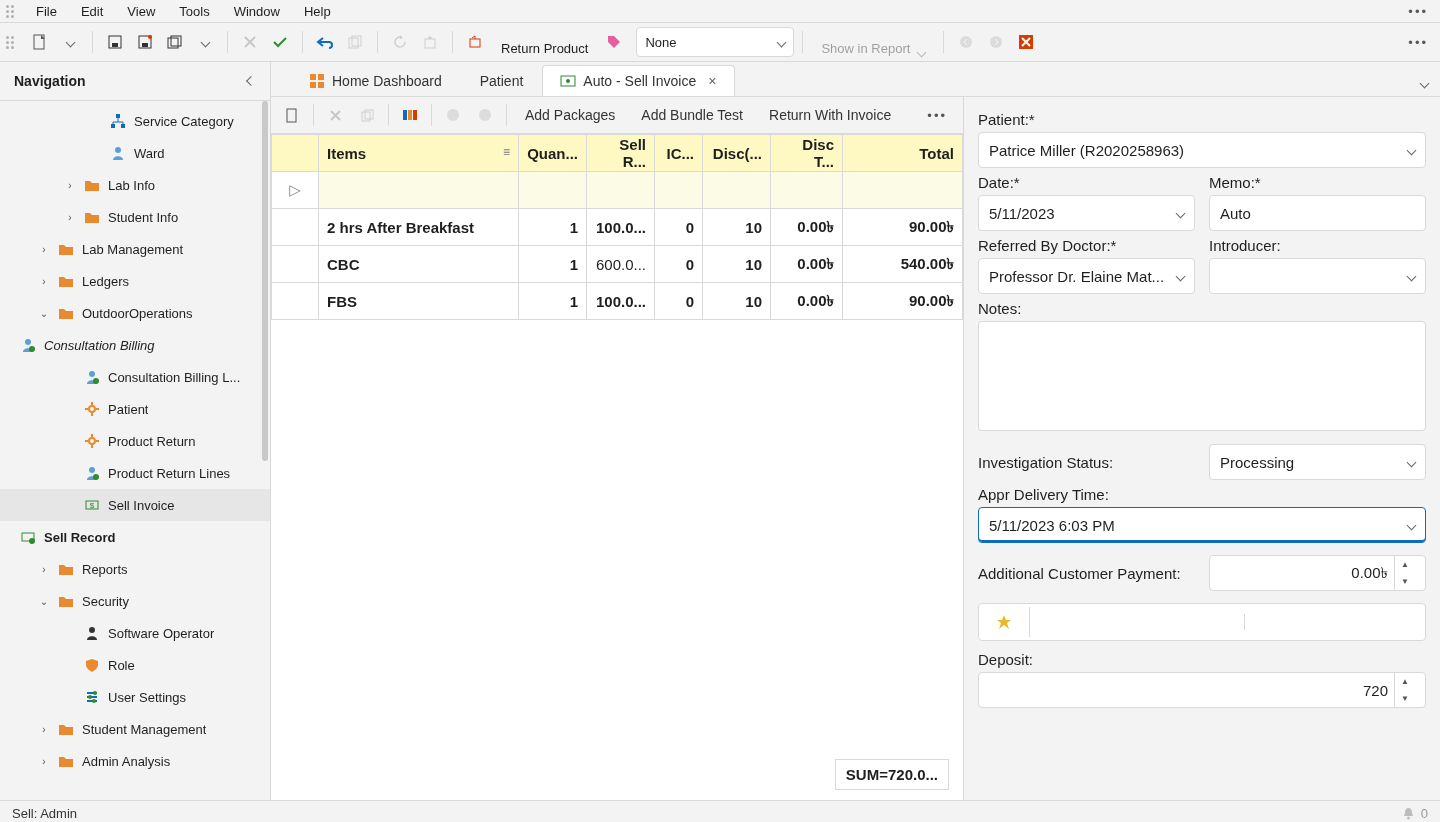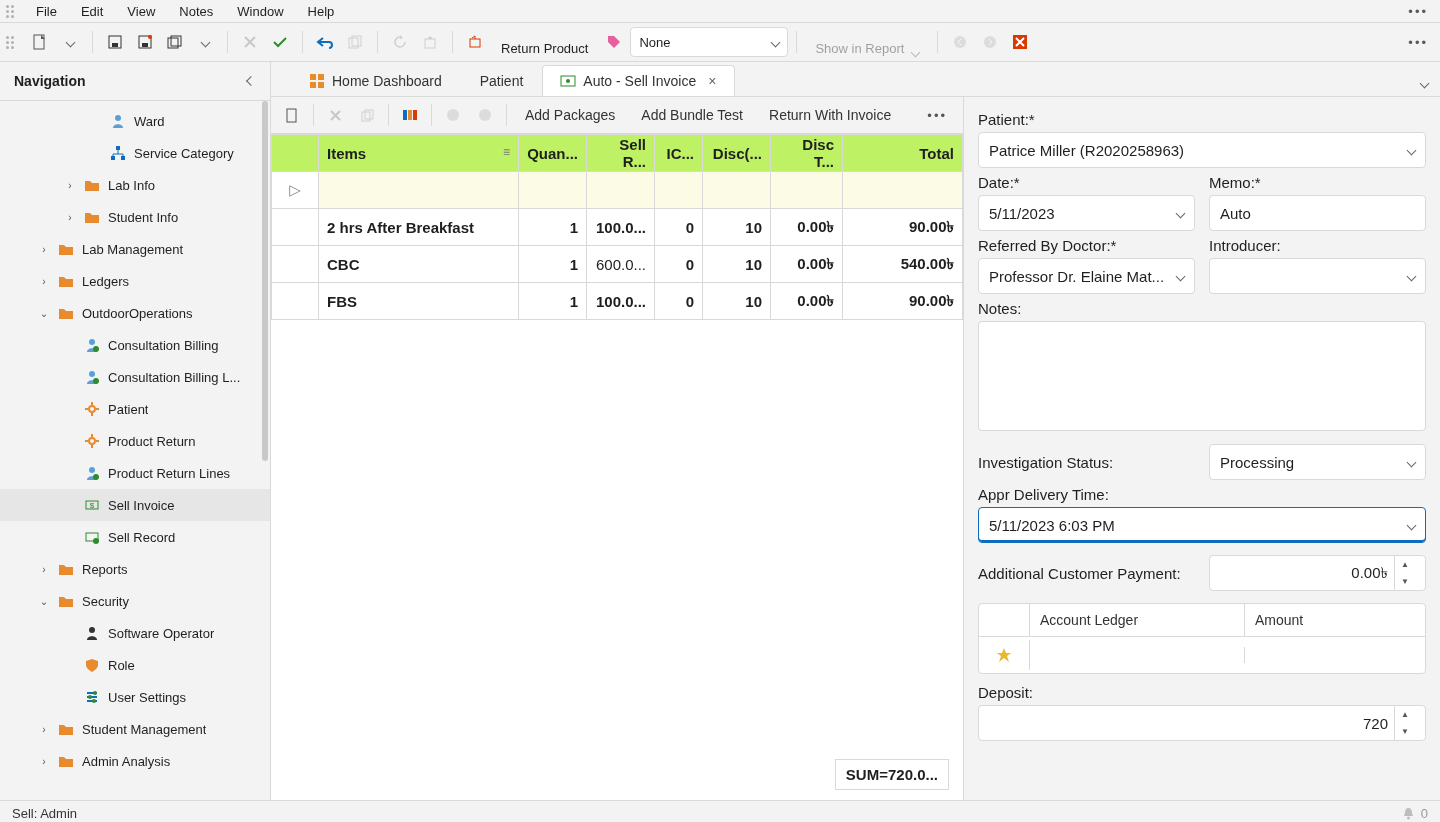--- a/index.html
+++ b/index.html
@@ -33,21 +33,21 @@
     width:28px;height:28px;display:flex;align-items:center;justify-content:center;
     border-radius:2px;
   }
   .tb-btn.text{width:auto;padding:0 10px;align-items:flex-end;}
   .tb-sep{width:1px;height:22px;background:var(--border);margin:0 6px;}
   .tb-btn svg{display:block;}
   .tb-btn.disabled{opacity:.4;}
   .select-none{
     height:28px; width:140px; background:#fff; border:1px solid var(--border);
     border-radius:4px; display:flex; align-items:center; padding:0 8px;
-    justify-content:space-between; 
+    justify-content:space-between; margin-left:6px;
   }
   .chev{border:solid #666;border-width:0 1.5px 1.5px 0;display:inline-block;padding:3px;transform:rotate(45deg);}
 
   
   .body{display:flex;height:calc(822px - 22px - 38px - 24px);}
   .nav-panel{width:270px;flex:none;border-right:1px solid var(--border);display:flex;flex-direction:column;}
   .nav-header{
     height:38px;border-bottom:1px solid var(--border);display:flex;align-items:center;
     padding:0 14px;font-weight:600;font-size:14px;justify-content:space-between;
   }
@@ -87,21 +87,21 @@
   .grid-toolbar a{padding:0 12px;color:#333;font-size:14px;}
   .grid-toolbar .gt-btn{width:30px;height:30px;display:flex;align-items:center;justify-content:center;}
   .grid-toolbar .sep{width:1px;height:22px;background:var(--border);margin:0 4px;}
   .grid-toolbar .more{margin-left:auto;padding:0 10px;letter-spacing:2px;color:#555;}
 
   .grid{flex:1;overflow:auto;background:#fff;}
   table.data{width:100%;border-collapse:collapse;}
   table.data th, table.data td{
     border:1px solid var(--border);padding:0 8px;height:36px;font-size:15px;text-align:left;
   }
-  table.data th{background:#bef264;font-weight:600;}
+  table.data th{background:#fef9c3;font-weight:600;}
   table.data td.num, table.data th.num{text-align:right;}
   .row-indicator{width:30px;background:#fff;}
   .new-row td{background:#fbfbe6;}
   .sort-glyph{float:right;color:#777;font-size:12px;}
   .grid-footer{
     position:absolute;right:14px;bottom:10px;background:#fff;border:1px solid var(--border);
     padding:6px 10px;font-weight:600;font-size:15px;
   }
 
   
@@ -152,21 +152,21 @@
       <i></i>
       <i></i>
       <i></i>
       <i></i>
       <i></i>
       <i></i>
     </span>
   <div class="menu-item">File</div>
   <div class="menu-item">Edit</div>
   <div class="menu-item">View</div>
-  <div class="menu-item">Notes</div>
+  <div class="menu-item">Tools</div>
   <div class="menu-item">Window</div>
   <div class="menu-item">Help</div>
   <div class="spacer"></div>
   <div class="more-btn">•••</div>
 </div>
 
 <div class="toolbar">
   <span class="drag-dots">
       <i></i>
       <i></i>
@@ -299,38 +299,38 @@
     <div class="nav-header">
       <span>Navigation</span>
       <span style="transform:rotate(90deg)"><span class="chev"></span></span>
     </div>
     <div class="nav-tree" id="nav-tree">
       <div class="scrollbar-stub"></div>
     <div class="tree-item" style="padding-left: 90px;">
           <span class="expander"></span>
           <span class="ico">
             <svg width="14" height="14">
-              <circle cx="7" cy="4" r="3" fill="#5aa0d8"></circle>
-              <path d="M2 14 C2 9 12 9 12 14 Z" fill="#5aa0d8"></path>
-            </svg>
-          </span>
-          <span class="label">Ward</span>
-        </div>
-        <div class="tree-item" style="padding-left: 90px;">
-          <span class="expander"></span>
-          <span class="ico">
-            <svg width="14" height="14">
               <rect x="5" y="0" width="4" height="4" fill="#0f6cbd"></rect>
               <rect x="0" y="10" width="4" height="4" fill="#0f6cbd"></rect>
               <rect x="10" y="10" width="4" height="4" fill="#0f6cbd"></rect>
               <path d="M7 4 V8 M7 8 H2 V10 M7 8 H12 V10" stroke="#0f6cbd" fill="none"></path>
             </svg>
           </span>
           <span class="label">Service Category</span>
         </div>
+        <div class="tree-item" style="padding-left: 90px;">
+          <span class="expander"></span>
+          <span class="ico">
+            <svg width="14" height="14">
+              <circle cx="7" cy="4" r="3" fill="#5aa0d8"></circle>
+              <path d="M2 14 C2 9 12 9 12 14 Z" fill="#5aa0d8"></path>
+            </svg>
+          </span>
+          <span class="label">Ward</span>
+        </div>
         <div class="tree-item" style="padding-left: 64px;">
           <span class="expander">›</span>
           <span class="ico folder">
             <svg width="16" height="14">
               <path d="M1 3 H6 L8 5 H15 V13 H1 Z" fill="#e88b2e"></path>
             </svg>
           </span>
           <span class="label">Lab Info</span>
         </div>
         <div class="tree-item" style="padding-left: 64px;">
@@ -362,21 +362,21 @@
         </div>
         <div class="tree-item" style="padding-left: 38px;">
           <span class="expander">⌄</span>
           <span class="ico folder">
             <svg width="16" height="14">
               <path d="M1 3 H6 L8 5 H15 V13 H1 Z" fill="#e88b2e"></path>
             </svg>
           </span>
           <span class="label">OutdoorOperations</span>
         </div>
-        <div class="tree-item" style="padding-left: 64px;">
+        <div class="tree-item" style=" font-style: italic;">
           <span class="expander"></span>
           <span class="ico">
             <svg width="14" height="14">
               <circle cx="7" cy="4" r="3" fill="#5aa0d8"></circle>
               <path d="M2 14 C2 9 12 9 12 14 Z" fill="#5aa0d8"></path>
               <circle cx="11" cy="11" r="3" fill="#2e8b2e"></circle>
             </svg>
           </span>
           <span class="label">Consultation Billing</span>
         </div>
@@ -435,21 +435,21 @@
         <div class="tree-item selected" style="padding-left: 64px;">
           <span class="expander"></span>
           <span class="ico">
             <svg width="14" height="14">
               <rect x="1" y="3" width="12" height="8" fill="none" stroke="#2e8b2e"></rect>
               <text x="7" y="10" font-size="8" text-anchor="middle" fill="#2e8b2e">$</text>
             </svg>
           </span>
           <span class="label">Sell Invoice</span>
         </div>
-        <div class="tree-item" style="padding-left: 64px;">
+        <div class="tree-item" style=" font-weight: bold;">
           <span class="expander"></span>
           <span class="ico">
             <svg width="14" height="14">
               <rect x="1" y="3" width="12" height="8" fill="none" stroke="#2e8b2e"></rect>
               <circle cx="11" cy="11" r="3" fill="#2e8b2e"></circle>
             </svg>
           </span>
           <span class="label">Sell Record</span>
         </div>
         <div class="tree-item" style="padding-left: 38px;">
@@ -733,25 +733,20 @@
               <span style="flex:1;text-align:right;padding-right:6px">0.00৳</span>
               <div class="spinbtns">
                   <span>▲</span>
                   <span>▼</span>
                 </div>
             </div>
           </div>
         </div>
 
         <div class="mini-table">
-          <div class="mth">
-            <div class="c-icon"></div>
-            <div class="c-ledger">Account Ledger</div>
-            <div class="c-amount">Amount</div>
-          </div>
           <div class="mtr">
             <div class="c-icon">
                 <svg width="14" height="14">
                   <path d="M7 0 L9 5 L14 5 L10 8 L12 14 L7 10 L2 14 L4 8 L0 5 L5 5 Z" fill="#e8b82e"></path>
                 </svg>
               </div>
             <div class="c-ledger"></div>
             <div class="c-amount"></div>
           </div>
         </div>

